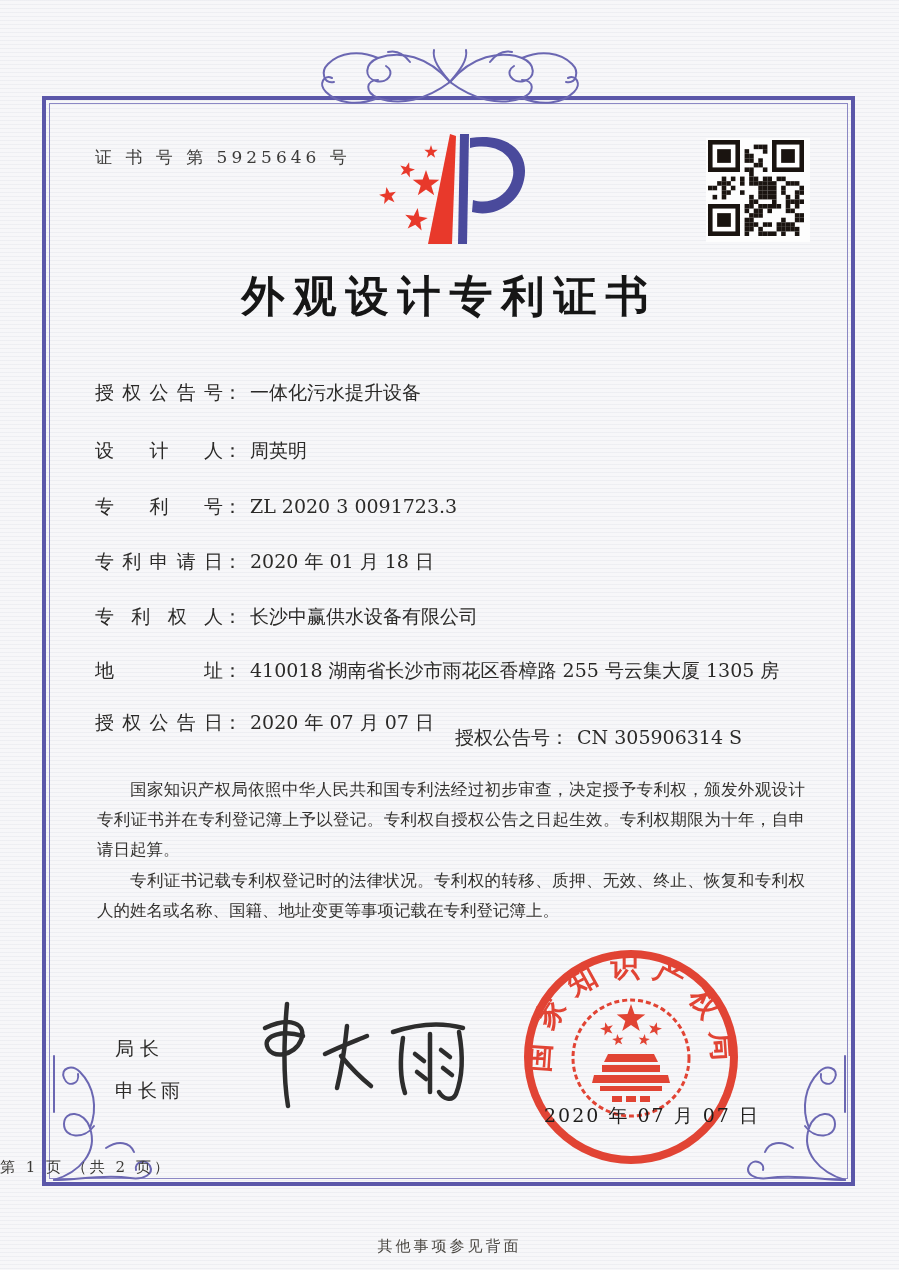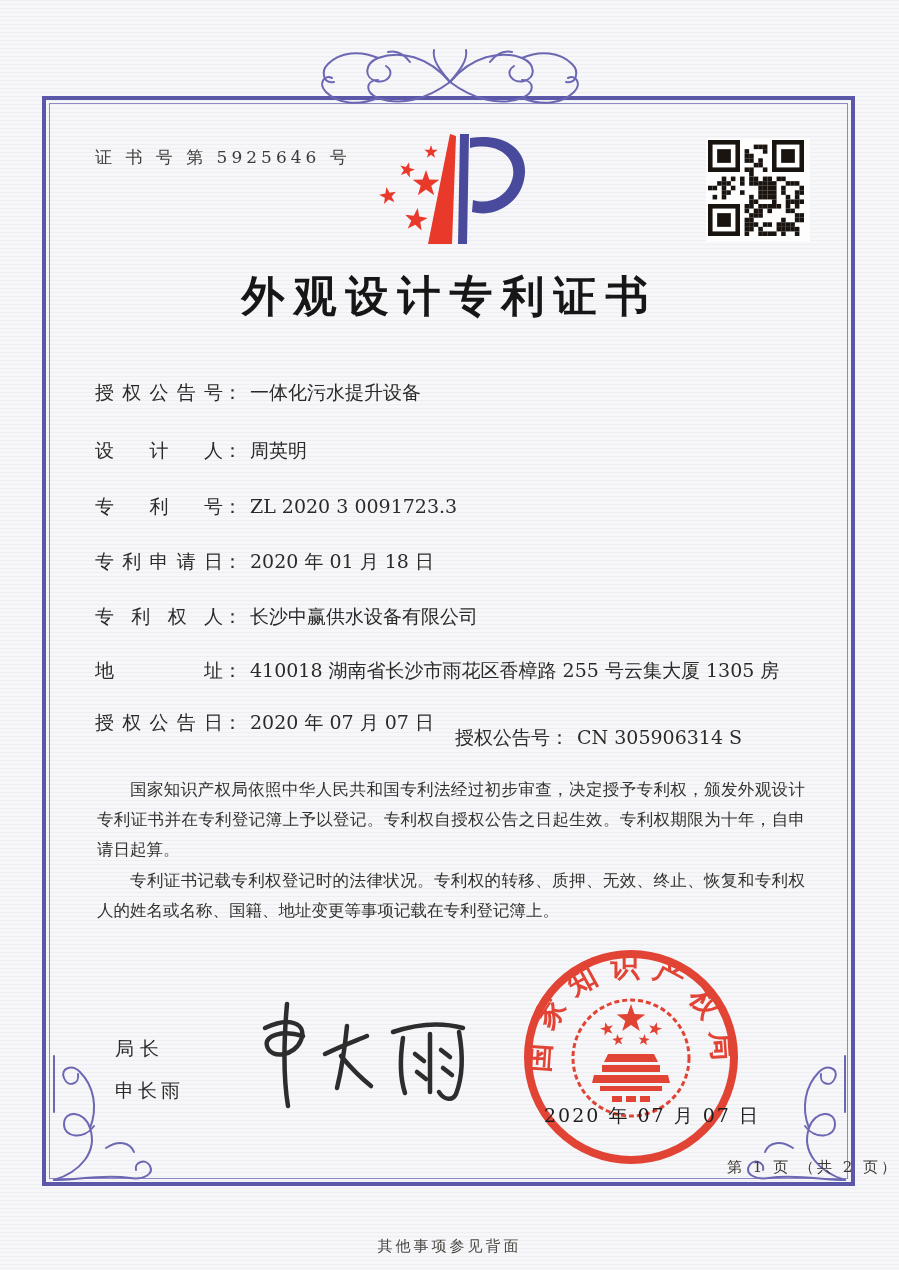--- a/index.html
+++ b/index.html
@@ -64,21 +64,21 @@
   .sig-title{position:absolute;left:115px;top:1036px;font-size:19px;letter-spacing:6px;}
   .sig-name{position:absolute;left:115px;top:1078px;font-size:19px;letter-spacing:4px;}
   .sig-script{position:absolute;left:225px;top:998px;}
   
   .seal{position:absolute;left:520px;top:946px;opacity:.92;}
   .seal-date{
     position:absolute;left:544px;top:1103px;font-size:19px;color:#1f1e1c;letter-spacing:2px;white-space:nowrap;
   }
   
   .page-info{
-    position:absolute;left:0;top:1158px;width:100%;text-align:right;
+    position:absolute;left:0;top:1158px;width:100%;text-align:left;
     font-size:15px;letter-spacing:3px;color:#3a3935;
   }
   .back-note{
     position:absolute;left:0;top:1216px;width:100%;text-align:center;
     font-size:15px;letter-spacing:3px;color:#4a4742;margin-top:21px;
   }
 </style>
 </head>
 <body>
 

